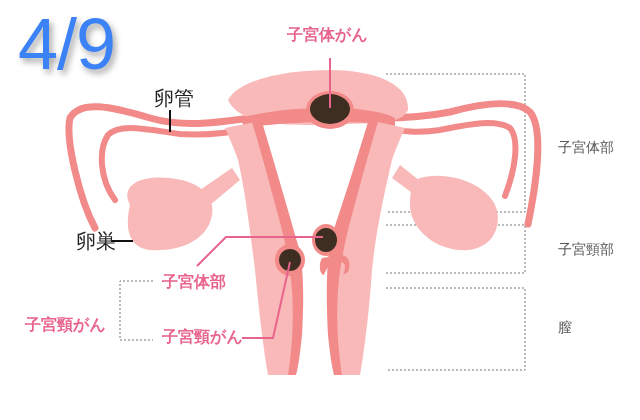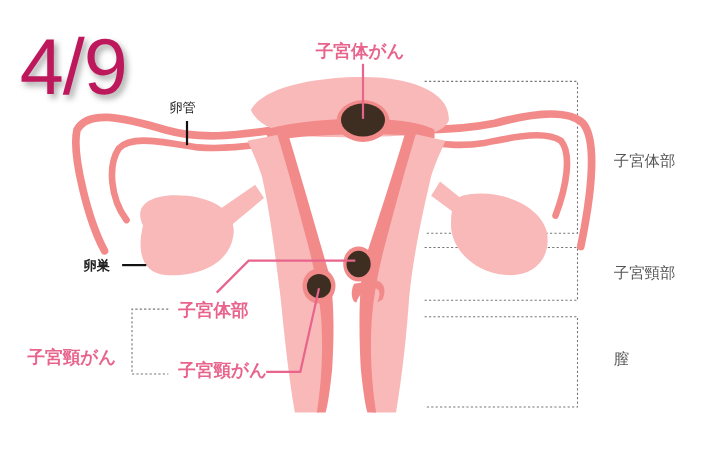--- a/index.html
+++ b/index.html
@@ -1,19 +1,19 @@
 <!DOCTYPE html>
 <html><head>
 <meta charset="utf-8">
 <style>
   html,body{margin:0;padding:0;background:#ffffff;}
   body{width:640px;height:420px;overflow:hidden;position:relative;font-family:"DejaVu Sans",sans-serif;}
-  .page-counter{position:absolute;left:18px;top:21px;font-family:"Liberation Sans",sans-serif;font-size:72px;line-height:80px;color:#be185d;text-shadow:3px 4px 6px rgba(0,0,0,0.35);letter-spacing:-1px;}
+  .page-counter{position:absolute;left:18px;top:4px;font-family:"Liberation Sans",sans-serif;font-size:72px;line-height:80px;color:#3b82f6;text-shadow:3px 4px 6px rgba(0,0,0,0.35);letter-spacing:-1px;}
   svg.diagram{position:absolute;left:0;top:0;}
-  .lbl{position:absolute;font-size:12px;white-space:nowrap;line-height:16px;}
+  .lbl{position:absolute;font-size:20px;white-space:nowrap;line-height:16px;}
   .lbl-black{color:#222;}
   .lbl-pink{color:#e8648c;font-weight:bold;font-size:16px;line-height:18px;}
   .lbl-gray{color:#555;font-size:14px;margin-left:21px;}
 </style>
 </head>
 <body>
 
 <div class="page-counter">4/9</div>
 
 <svg class="diagram" width="640" height="420" viewBox="0 0 640 420">
@@ -70,22 +70,22 @@
 
   <g fill="none">
     <line x1="330" y1="58" x2="330" y2="108" stroke="#e8648c" stroke-width="2"></line>
     <line x1="170" y1="110" x2="170" y2="132" stroke="#111" stroke-width="2"></line>
     <line x1="111" y1="241" x2="133" y2="241" stroke="#111" stroke-width="2"></line>
     <polyline points="197,266 226,237 323,237" stroke="#e8648c" stroke-width="2"></polyline>
     <polyline points="242,338 273,338 290,262" stroke="#e8648c" stroke-width="2"></polyline>
   </g>
 </svg>
 
-<div class="lbl lbl-pink" style="left:287px;top:38px;text-align:right;">子宮体がん</div>
+<div class="lbl lbl-pink" style="left:287px;top:26px;text-align:right;">子宮体がん</div>
 <div class="lbl lbl-black" style="left:154px;top:90px;">卵管</div>
-<div class="lbl lbl-black" style="left:76px;top:233px;font-weight:bold;">卵巣</div>
+<div class="lbl lbl-black" style="left:76px;top:233px;">卵巣</div>
 <div class="lbl lbl-pink" style="left:162px;top:273px;">子宮体部</div>
 <div class="lbl lbl-pink" style="left:25px;top:316px;">子宮頸がん</div>
 <div class="lbl lbl-pink" style="left:162px;top:328px;">子宮頸がん</div>
 
 <div class="lbl lbl-gray" style="left:537px;top:139px;">子宮体部</div>
 <div class="lbl lbl-gray" style="left:537px;top:241px;">子宮頸部</div>
 <div class="lbl lbl-gray" style="left:537px;top:319px;">膣</div>
 
 </body></html>

